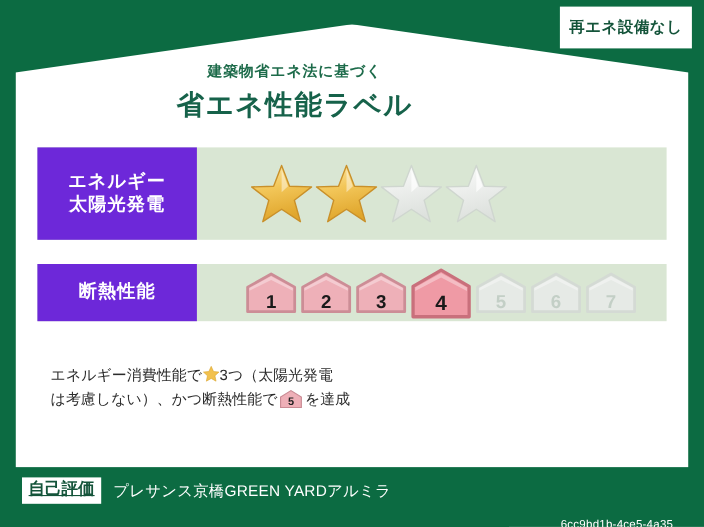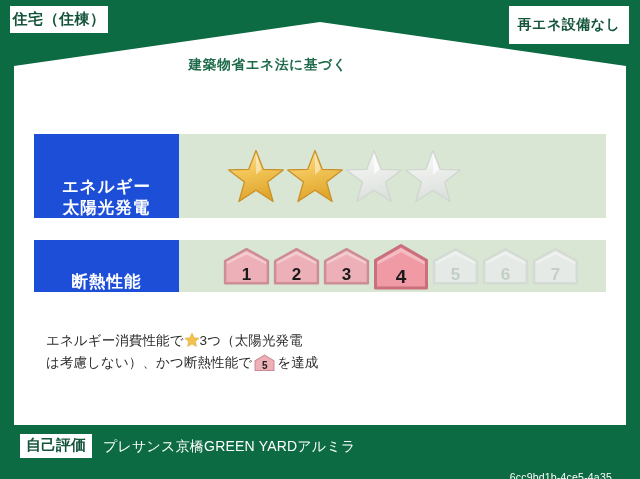--- a/index.html
+++ b/index.html
@@ -54,25 +54,25 @@
   .rating-row {
     position: absolute;
     left: 34px; width: 572px;
     background: #d9e6d3;
     display: flex; align-items: stretch;
   }
   #row-energy { top: 134px; height: 84px; }
   #row-insul  { top: 240px; height: 52px; gap: 32px; }
 
   .row-label {
-    background: #1d4ed8;
+    background: #6d28d9;
     color: #ffffff;
     font-weight: bold;
     display: flex; flex-direction: column;
-    align-items: center; justify-content: flex-end;
+    align-items: center; justify-content: center;
     flex: 0 0 145px;
     line-height: 1.28;
     letter-spacing: 1px;
   }
   #row-energy .row-label { font-size: 16.5px; }
   #row-insul  .row-label { font-size: 16.5px; }
 
   .row-body {
     flex: 1 1 auto;
     display: flex; align-items: center;
@@ -132,20 +132,21 @@
   }
 
   
   #footer { position: absolute; left: 0; bottom: 0; width: 640px; height: 54px; }
   #eval-badge {
     position: absolute; left: 20px; top: 9px;
     background: #ffffff; color: #14543a;
     font-weight: bold; font-size: 15px;
     padding: 3px 6px 4px 6px;
     line-height: 1.1;
+    text-decoration: underline;
   }
   #building-name {
     position: absolute; left: 103px; top: 13px;
     color: #ffffff; font-size: 14px; letter-spacing: .2px;
     white-space: nowrap;
   }
   #eval-date {
     position: absolute; right: 22px; top: 8px;
     color: #ffffff; font-size: 14.5px; white-space: nowrap;
   }
@@ -154,25 +155,25 @@
     color: #ffffff; font-size: 10.5px; letter-spacing: .2px; white-space: nowrap; margin-top: 16px;
   }
 </style>
 </head>
 <body>
 
 <div id="label-root">
 
   <div id="sheet"></div>
 
-  <div id="tag-house" class="top-tag">住宅（住棟）</div>
   <div id="tag-renew" class="top-tag">再エネ設備なし</div>
 
   <div id="title-block">
     <div id="title-sub">建築物省エネ法に基づく</div>
+    <div id="title-main">省エネ性能ラベル</div>
   </div>
 
   <div id="row-energy" class="rating-row">
     <div class="row-label">
       <span>エネルギー</span>
       <span>太陽光発電</span>
     </div>
     <div class="row-body" id="stars-wrap">
         <svg viewBox="0 0 100 96" class="star">
           <defs>

